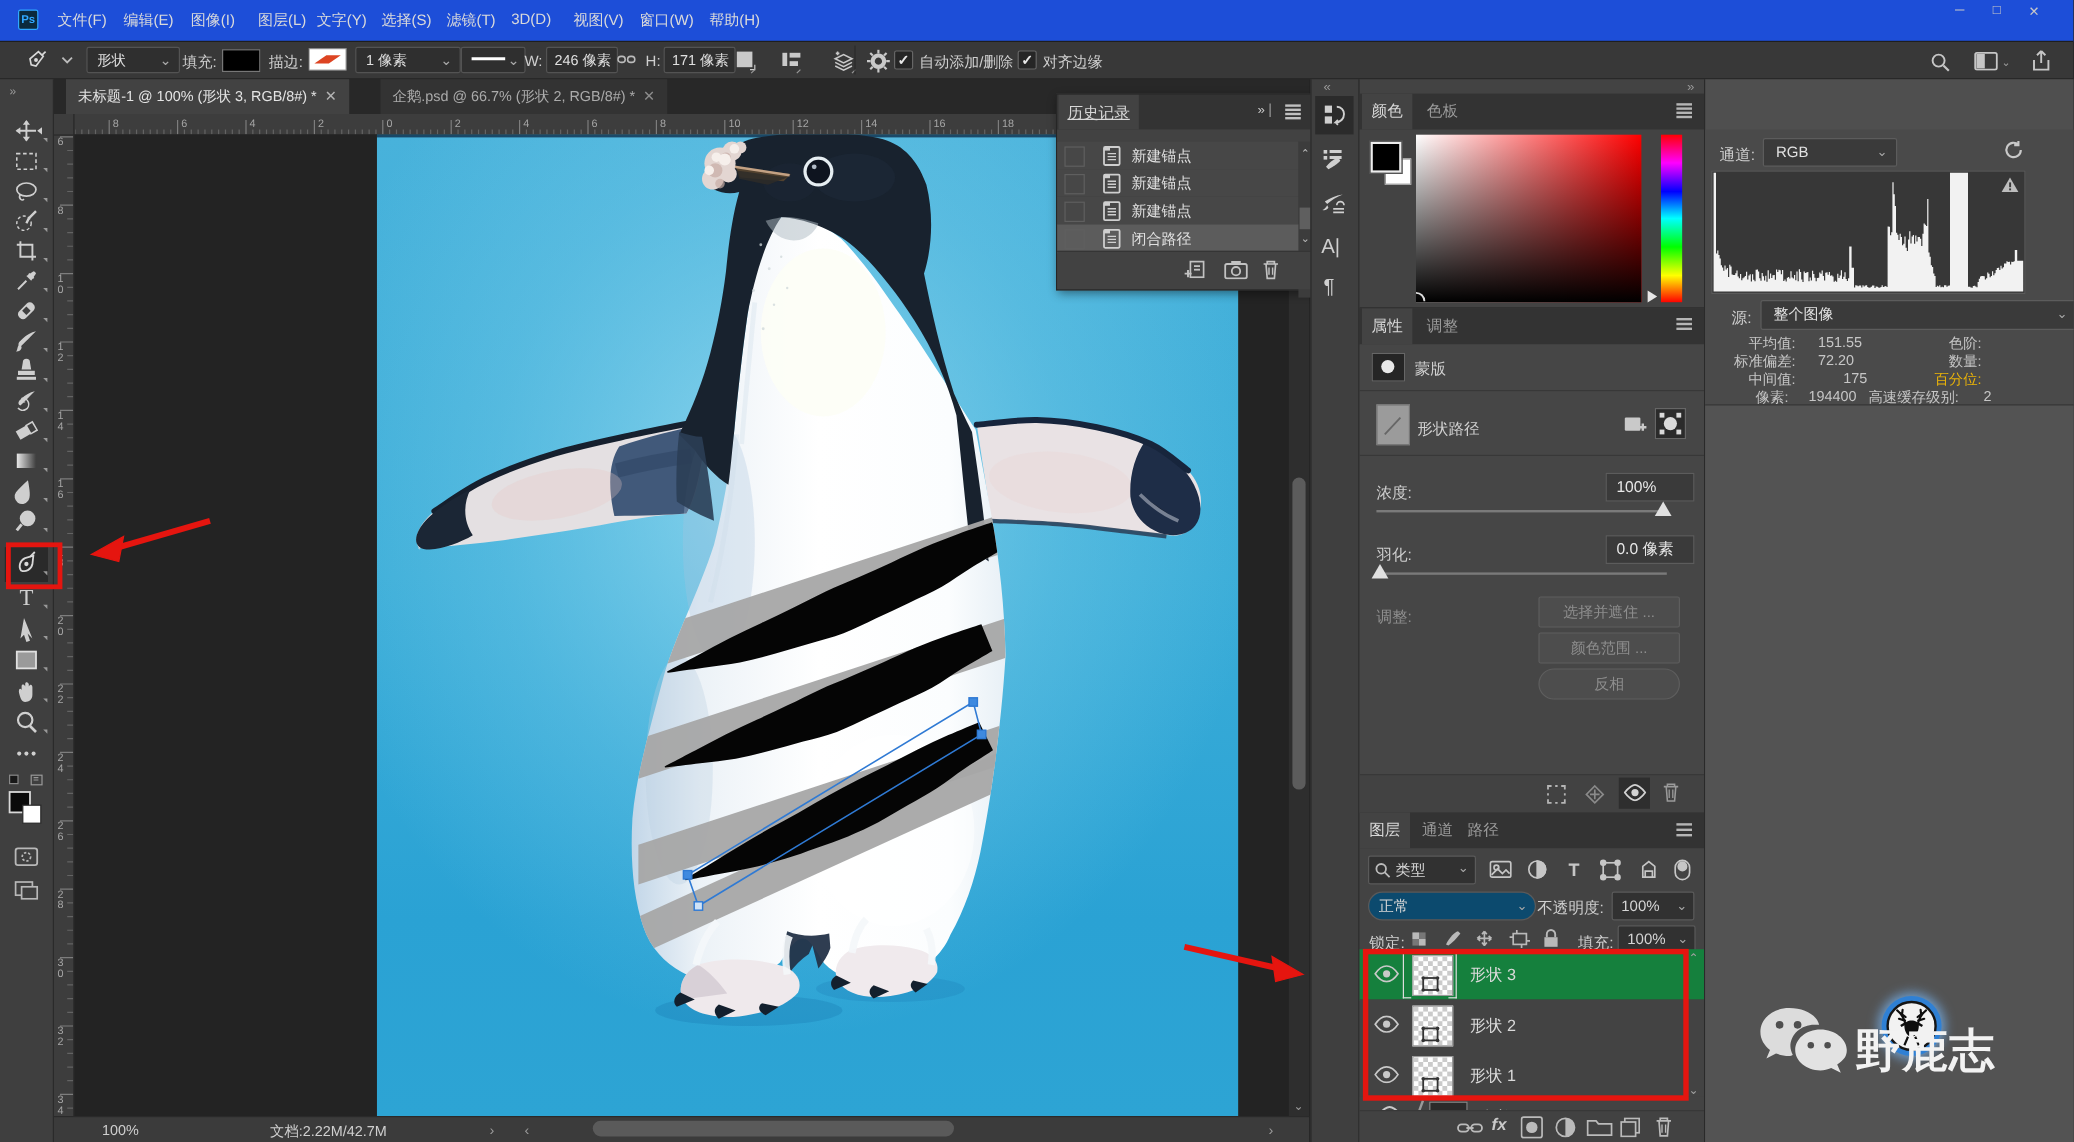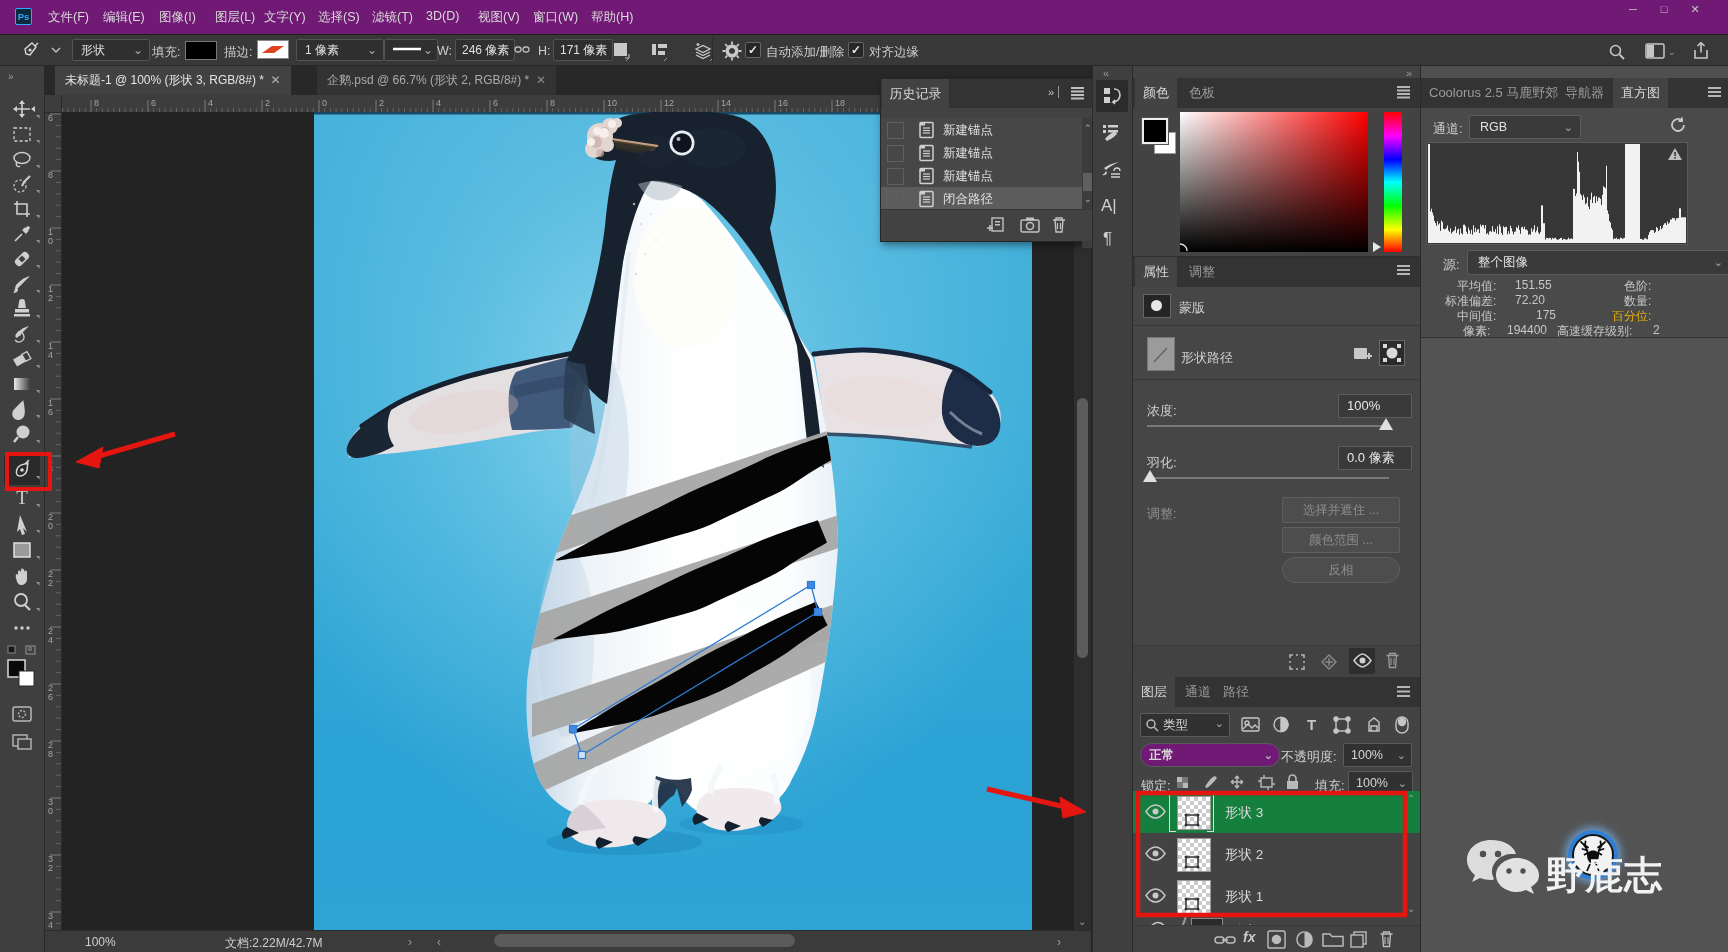--- a/index.html
+++ b/index.html
@@ -1,20 +1,20 @@
 <!DOCTYPE html>
 <html><head>
 <meta charset="utf-8">
 <style>
   html,body{margin:0;padding:0;width:1728px;height:952px;overflow:hidden;background:#232323;
     font-family:"Liberation Sans",sans-serif;-webkit-font-smoothing:antialiased;}
   .abs{position:absolute;}
   #stage{position:relative;width:1728px;height:952px;background:#232323;}
   
-  #menubar{left:0;top:0;width:1728px;height:34px;background:#701a75;border-bottom:1px solid #1e1e1e;}
+  #menubar{left:0;top:0;width:1728px;height:34px;background:#1d4ed8;border-bottom:1px solid #1e1e1e;}
   .menuitem{position:absolute;top:9px;font-size:12.5px;color:#dadada;white-space:nowrap;}
   #pslogo{position:absolute;left:15px;top:8px;width:15px;height:15px;background:#0b2a3d;border:1px solid #31a8ff;border-radius:2px;color:#31a8ff;font-size:9.5px;font-weight:bold;text-align:center;line-height:15px;}
   .wctl{position:absolute;top:3px;color:#c8c8c8;font-size:11px;width:26px;text-align:center;}
   #optionsbar{left:0;top:35px;width:1728px;height:30px;background:#383838;border-bottom:1px solid #282828;}
   .obox{position:absolute;top:4px;height:20px;background:#2f2f2f;border:1px solid #535353;border-radius:2px;color:#e0e0e0;font-size:12px;line-height:20px;}
   .olabel{position:absolute;top:9px;font-size:12.5px;color:#cfcfcf;white-space:nowrap;}
   .osep{position:absolute;top:3px;height:24px;width:1px;background:#2a2a2a;}
   .chk{position:absolute;top:7px;width:14px;height:14px;background:#262626;border:1px solid #666;border-radius:2px;color:#e8e8e8;font-size:12px;line-height:14px;text-align:center;font-weight:bold;}
   
   #tabbar{left:0;top:66px;width:1091px;height:29px;background:#282828;}
@@ -699,21 +699,21 @@
         <path d="M36,438 l3.5,0 l0,3.5 Z" fill="#9a9a9a"></path>
         <path d="M36,464 l3.5,0 l0,3.5 Z" fill="#9a9a9a"></path>
         <path d="M36,490 l3.5,0 l0,3.5 Z" fill="#9a9a9a"></path>
         <path d="M36,516 l3.5,0 l0,3.5 Z" fill="#9a9a9a"></path>
         <path d="M36,542 l3.5,0 l0,3.5 Z" fill="#9a9a9a"></path>
       </svg>
 </div>
 
 <div class="abs" style="left:880px;top:78px;width:215px;height:162px;background:#424242;border:1px solid #262626;box-shadow:2px 3px 8px rgba(0,0,0,0.45);">
   <div style="position:absolute;left:0;top:0;width:100%;height:29px;background:#333333;"></div>
-  <div style="position:absolute;left:1px;top:0;width:67px;height:29px;background:#424242;color:#d8d8d8;font-size:13px;line-height:29px;text-align:center;">历史记录</div>
+  <div style="position:absolute;left:1px;top:0;width:67px;height:29px;background:#424242;color:#d8d8d8;font-size:13px;line-height:29px;text-align:center;text-decoration:underline;">历史记录</div>
   <div style="position:absolute;right:42px;top:7px;color:#c9c9c9;font-size:11px;">»</div>
   <div style="position:absolute;right:36px;top:5px;color:#9a9a9a;font-size:12px;">|</div>
   <div style="position:absolute;right:12px;top:8px;width:13px;height:1.5px;background:#c0c0c0;box-shadow:0 3.5px 0 #c0c0c0,0 7px 0 #c0c0c0,0 10.5px 0 #c0c0c0;"></div>
   <div style="position:absolute;left:0;top:29px;width:100%;height:10px;background:#424242;"></div>
   <div style="position:absolute;left:0;top:39px;width:201px;height:23px;background:#474747;border-bottom:1px solid #3e3e3e;">
       <div style="position:absolute;left:6px;top:4px;width:15px;height:15px;border:1px solid #5f5f5f;background:#474747;"></div>
       <svg style="position:absolute;left:37px;top:3px" width="17" height="18" viewBox="0 0 17 18">
           <rect x="2" y="1.5" width="13" height="15" rx="1" fill="none" stroke="#cfcfcf" stroke-width="1.5"></rect>
           <rect x="2" y="1.5" width="5" height="3" fill="#cfcfcf"></rect>
           <g stroke="#cfcfcf" stroke-width="1.2">
@@ -949,21 +949,21 @@
        <rect x="95" y="4" width="12" height="12" transform="rotate(0 101 10)"></rect>
             <circle cx="95" cy="4" r="2" fill="#c6c6c6"></circle>
             <circle cx="107" cy="4" r="2" fill="#c6c6c6"></circle>
             <circle cx="95" cy="16" r="2" fill="#c6c6c6"></circle>
             <circle cx="107" cy="16" r="2" fill="#c6c6c6"></circle>
        <path d="M128,16 v-9 l5,-4 l5,4 v9 Z M130,16 v-5 h6 v5"></path>
        <rect x="155" y="2" width="12" height="16" rx="6"></rect>
             <circle cx="161" cy="7" r="3.5" fill="#c6c6c6"></circle>
      </g>
    </svg>
-   <div style="position:absolute;left:7px;top:36px;width:130px;height:22px;background:#701a75;border:1px solid #5a5a5a;border-radius:12px;color:#d5d5d5;font-size:12.5px;line-height:22px;padding-left:8px;font-weight:bold;">正常<span style="position:absolute;right:6px;color:#aaa;font-size:11px;">⌄</span></div>
+   <div style="position:absolute;left:7px;top:36px;width:130px;height:22px;background:#0c4a6e;border:1px solid #5a5a5a;border-radius:12px;color:#d5d5d5;font-size:12.5px;line-height:22px;padding-left:8px;">正常<span style="position:absolute;right:6px;color:#aaa;font-size:11px;">⌄</span></div>
    <div class="gtxt" style="left:148px;top:41px;font-size:13px;">不透明度:</div>
    <div style="position:absolute;left:210px;top:36px;width:60px;height:22px;background:#313131;border:1px solid #5a5a5a;border-radius:2px;color:#d5d5d5;font-size:12.5px;line-height:22px;padding-left:7px;">100%<span style="position:absolute;right:5px;color:#aaa;font-size:11px;">⌄</span></div>
    <div class="gtxt" style="left:8px;top:70px;font-size:13px;">锁定:</div>
    <svg style="position:absolute;left:42px;top:66px" width="130" height="20" viewBox="0 0 130 20">
      <g fill="#b9b9b9">
             <rect x="2" y="4" width="5.5" height="5.5"></rect>
             <rect x="7.5" y="9.5" width="5.5" height="5.5"></rect>
             <rect x="7.5" y="4" width="5.5" height="5.5" fill="#777"></rect>
             <rect x="2" y="9.5" width="5.5" height="5.5" fill="#777"></rect>
           </g>
@@ -1095,28 +1095,20 @@
           </svg>
      <svg style="position:absolute;left:246px;top:4px" width="15" height="18" viewBox="0 0 15 18">
             <path d="M1.5,4 h12 M4.5,4 v-2 h6 v2 M3.5,4 l1,12.5 h6 l1,-12.5" fill="none" stroke="#bbb" stroke-width="1.4"></path>
             <path d="M6,7 v7 M9,7 v7" stroke="#bbb" stroke-width="1.1"></path>
           </svg>
    </div>
  </div>
 </div>
 
 <div class="abs" id="colB">
- <div class="ptabs" style="top:12px;height:30px;background:#333;">
-   <div class="ptab" style="left:2px;padding:0 6px;">Coolorus 2.5 马鹿野郊</div>
-   <div class="ptab" style="left:136px;">导航器</div>
-   <div class="ptab act" style="left:192px;">直方图</div>
-   <div class="burger" style="right:8px;top:9px;">
-          <div style="width:13px;height:1.5px;background:#b5b5b5;box-shadow:0 4px 0 #b5b5b5,0 8px 0 #b5b5b5;"></div>
-        </div>
- </div>
  <div style="position:absolute;left:0;top:42px;width:308px;height:229px;background:#4a4a4a;border-bottom:1px solid #333;">
    <div class="gtxt" style="left:12px;top:12px;font-size:13px;">通道:</div>
    <div style="position:absolute;left:48px;top:7px;width:100px;height:22px;background:#3a3a3a;border:1px solid #5c5c5c;border-radius:2px;color:#e2e2e2;font-size:12.5px;line-height:22px;padding-left:10px;">RGB<span style="position:absolute;right:7px;color:#aaa;font-size:11px;">⌄</span></div>
    <svg style="position:absolute;left:248px;top:8px" width="18" height="18" viewBox="0 0 18 18">
           <path d="M15,9 a6,6 0 1 1 -2,-4.5 M13,1.5 v3.5 h-3.5" fill="none" stroke="#c9c9c9" stroke-width="1.8"></path>
         </svg>
    <div style="position:absolute;left:5px;top:34px;width:260px;height:101px;background:#373737;border:1px solid #5a5a5a;">
      <svg width="260" height="101" viewBox="0 0 260 101">
             <g transform="translate(1,1)">
               <path d="M0.5,99V0.0M1.5,99V0.0M2.5,99V67.3M3.5,99V64.7M4.5,99V68.5M5.5,99V71.5M6.5,99V77.0M7.5,99V79.0M8.5,99V81.7M9.5,99V77.3M10.5,99V80.6M11.5,99V79.4M12.5,99V86.9M13.5,99V76.6M14.5,99V78.1M15.5,99V84.8M16.5,99V85.1M17.5,99V85.1M18.5,99V83.8M19.5,99V81.4M20.5,99V86.4M21.5,99V87.9M22.5,99V84.4M23.5,99V89.6M24.5,99V87.9M25.5,99V87.1M26.5,99V86.1M27.5,99V82.5M28.5,99V88.9M29.5,99V85.5M30.5,99V84.6M31.5,99V90.6M32.5,99V84.5M33.5,99V89.2M34.5,99V90.4M35.5,99V80.7M36.5,99V80.6M37.5,99V82.3M38.5,99V87.8M39.5,99V90.0M40.5,99V83.6M41.5,99V86.3M42.5,99V89.8M43.5,99V85.7M44.5,99V90.7M45.5,99V81.2M46.5,99V88.3M47.5,99V83.9M48.5,99V87.7M49.5,99V85.4M50.5,99V85.1M51.5,99V89.1M52.5,99V80.5M53.5,99V82.6M54.5,99V80.8M55.5,99V81.3M56.5,99V84.6M57.5,99V81.0M58.5,99V90.1M59.5,99V88.9M60.5,99V90.6M61.5,99V87.5M62.5,99V86.8M63.5,99V88.1M64.5,99V82.1M65.5,99V87.2M66.5,99V88.0M67.5,99V85.2M68.5,99V89.5M69.5,99V82.3M70.5,99V90.3M71.5,99V80.3M72.5,99V82.7M73.5,99V88.9M74.5,99V91.0M75.5,99V82.2M76.5,99V83.4M77.5,99V83.1M78.5,99V82.7M79.5,99V90.3M80.5,99V87.2M81.5,99V89.8M82.5,99V81.7M83.5,99V84.3M84.5,99V87.5M85.5,99V90.4M86.5,99V87.7M87.5,99V87.5M88.5,99V83.1M89.5,99V84.1M90.5,99V81.4M91.5,99V85.9M92.5,99V89.8M93.5,99V83.3M94.5,99V82.8M95.5,99V85.0M96.5,99V82.7M97.5,99V85.7M98.5,99V85.4M99.5,99V86.4M100.5,99V90.8M101.5,99V89.9M102.5,99V90.7M103.5,99V84.1M104.5,99V87.7M105.5,99V85.5M106.5,99V81.2M107.5,99V88.4M108.5,99V86.6M109.5,99V82.9M110.5,99V88.6M111.5,99V90.2M112.5,99V87.9M113.5,99V61.4M114.5,99V61.4M115.5,99V79.2M116.5,99V79.2M117.5,99V95.6M118.5,99V93.7M119.5,99V94.0M120.5,99V94.5M121.5,99V93.9M122.5,99V94.0M123.5,99V95.6M124.5,99V93.8M125.5,99V94.7M126.5,99V94.0M127.5,99V93.8M128.5,99V95.2M129.5,99V95.8M130.5,99V95.5M131.5,99V95.0M132.5,99V94.0M133.5,99V93.9M134.5,99V96.0M135.5,99V94.8M136.5,99V95.0M137.5,99V95.5M138.5,99V95.7M139.5,99V95.2M140.5,99V93.7M141.5,99V95.2M142.5,99V94.7M143.5,99V94.3M144.5,99V95.1M145.5,99V44.8M146.5,99V44.9M147.5,99V52.0M148.5,99V49.5M149.5,99V7.9M150.5,99V17.8M151.5,99V27.7M152.5,99V49.9M153.5,99V51.6M154.5,99V56.0M155.5,99V50.7M156.5,99V53.4M157.5,99V60.3M158.5,99V59.1M159.5,99V53.1M160.5,99V62.5M161.5,99V65.1M162.5,99V55.6M163.5,99V48.7M164.5,99V59.0M165.5,99V53.1M166.5,99V51.8M167.5,99V59.1M168.5,99V52.3M169.5,99V57.3M170.5,99V53.6M171.5,99V53.6M172.5,99V54.9M173.5,99V61.1M174.5,99V50.8M175.5,99V42.3M176.5,99V43.3M177.5,99V44.3M178.5,99V21.8M179.5,99V66.4M180.5,99V69.9M181.5,99V77.1M182.5,99V78.6M183.5,99V84.0M184.5,99V85.9M185.5,99V95.2M186.5,99V94.2M187.5,99V94.8M188.5,99V93.7M189.5,99V95.3M190.5,99V94.9M191.5,99V95.3M192.5,99V93.7M193.5,99V93.8M194.5,99V95.0M195.5,99V94.2M196.5,99V93.9M197.5,99V0.0M198.5,99V0.0M199.5,99V0.0M200.5,99V0.0M201.5,99V0.0M202.5,99V0.0M203.5,99V0.0M204.5,99V0.0M205.5,99V0.0M206.5,99V0.0M207.5,99V0.0M208.5,99V0.0M209.5,99V0.0M210.5,99V0.0M211.5,99V0.0M212.5,99V94.9M213.5,99V95.0M214.5,99V95.6M215.5,99V95.8M216.5,99V94.3M217.5,99V94.2M218.5,99V94.8M219.5,99V95.4M220.5,99V91.0M221.5,99V88.2M222.5,99V86.5M223.5,99V86.0M224.5,99V86.1M225.5,99V86.3M226.5,99V89.0M227.5,99V87.9M228.5,99V83.0M229.5,99V84.1M230.5,99V87.1M231.5,99V85.9M232.5,99V82.0M233.5,99V85.3M234.5,99V83.8M235.5,99V80.9M236.5,99V79.4M237.5,99V79.1M238.5,99V81.0M239.5,99V77.5M240.5,99V79.8M241.5,99V78.7M242.5,99V75.6M243.5,99V75.5M244.5,99V73.8M245.5,99V74.3M246.5,99V74.2M247.5,99V76.5M248.5,99V74.2M249.5,99V74.3M250.5,99V73.8M251.5,99V64.3M252.5,99V64.3M253.5,99V73.3M254.5,99V73.3M255.5,99V73.3M256.5,99V73.3M257.5,99V73.3" stroke="#f2f2f2" stroke-width="1"></path>

